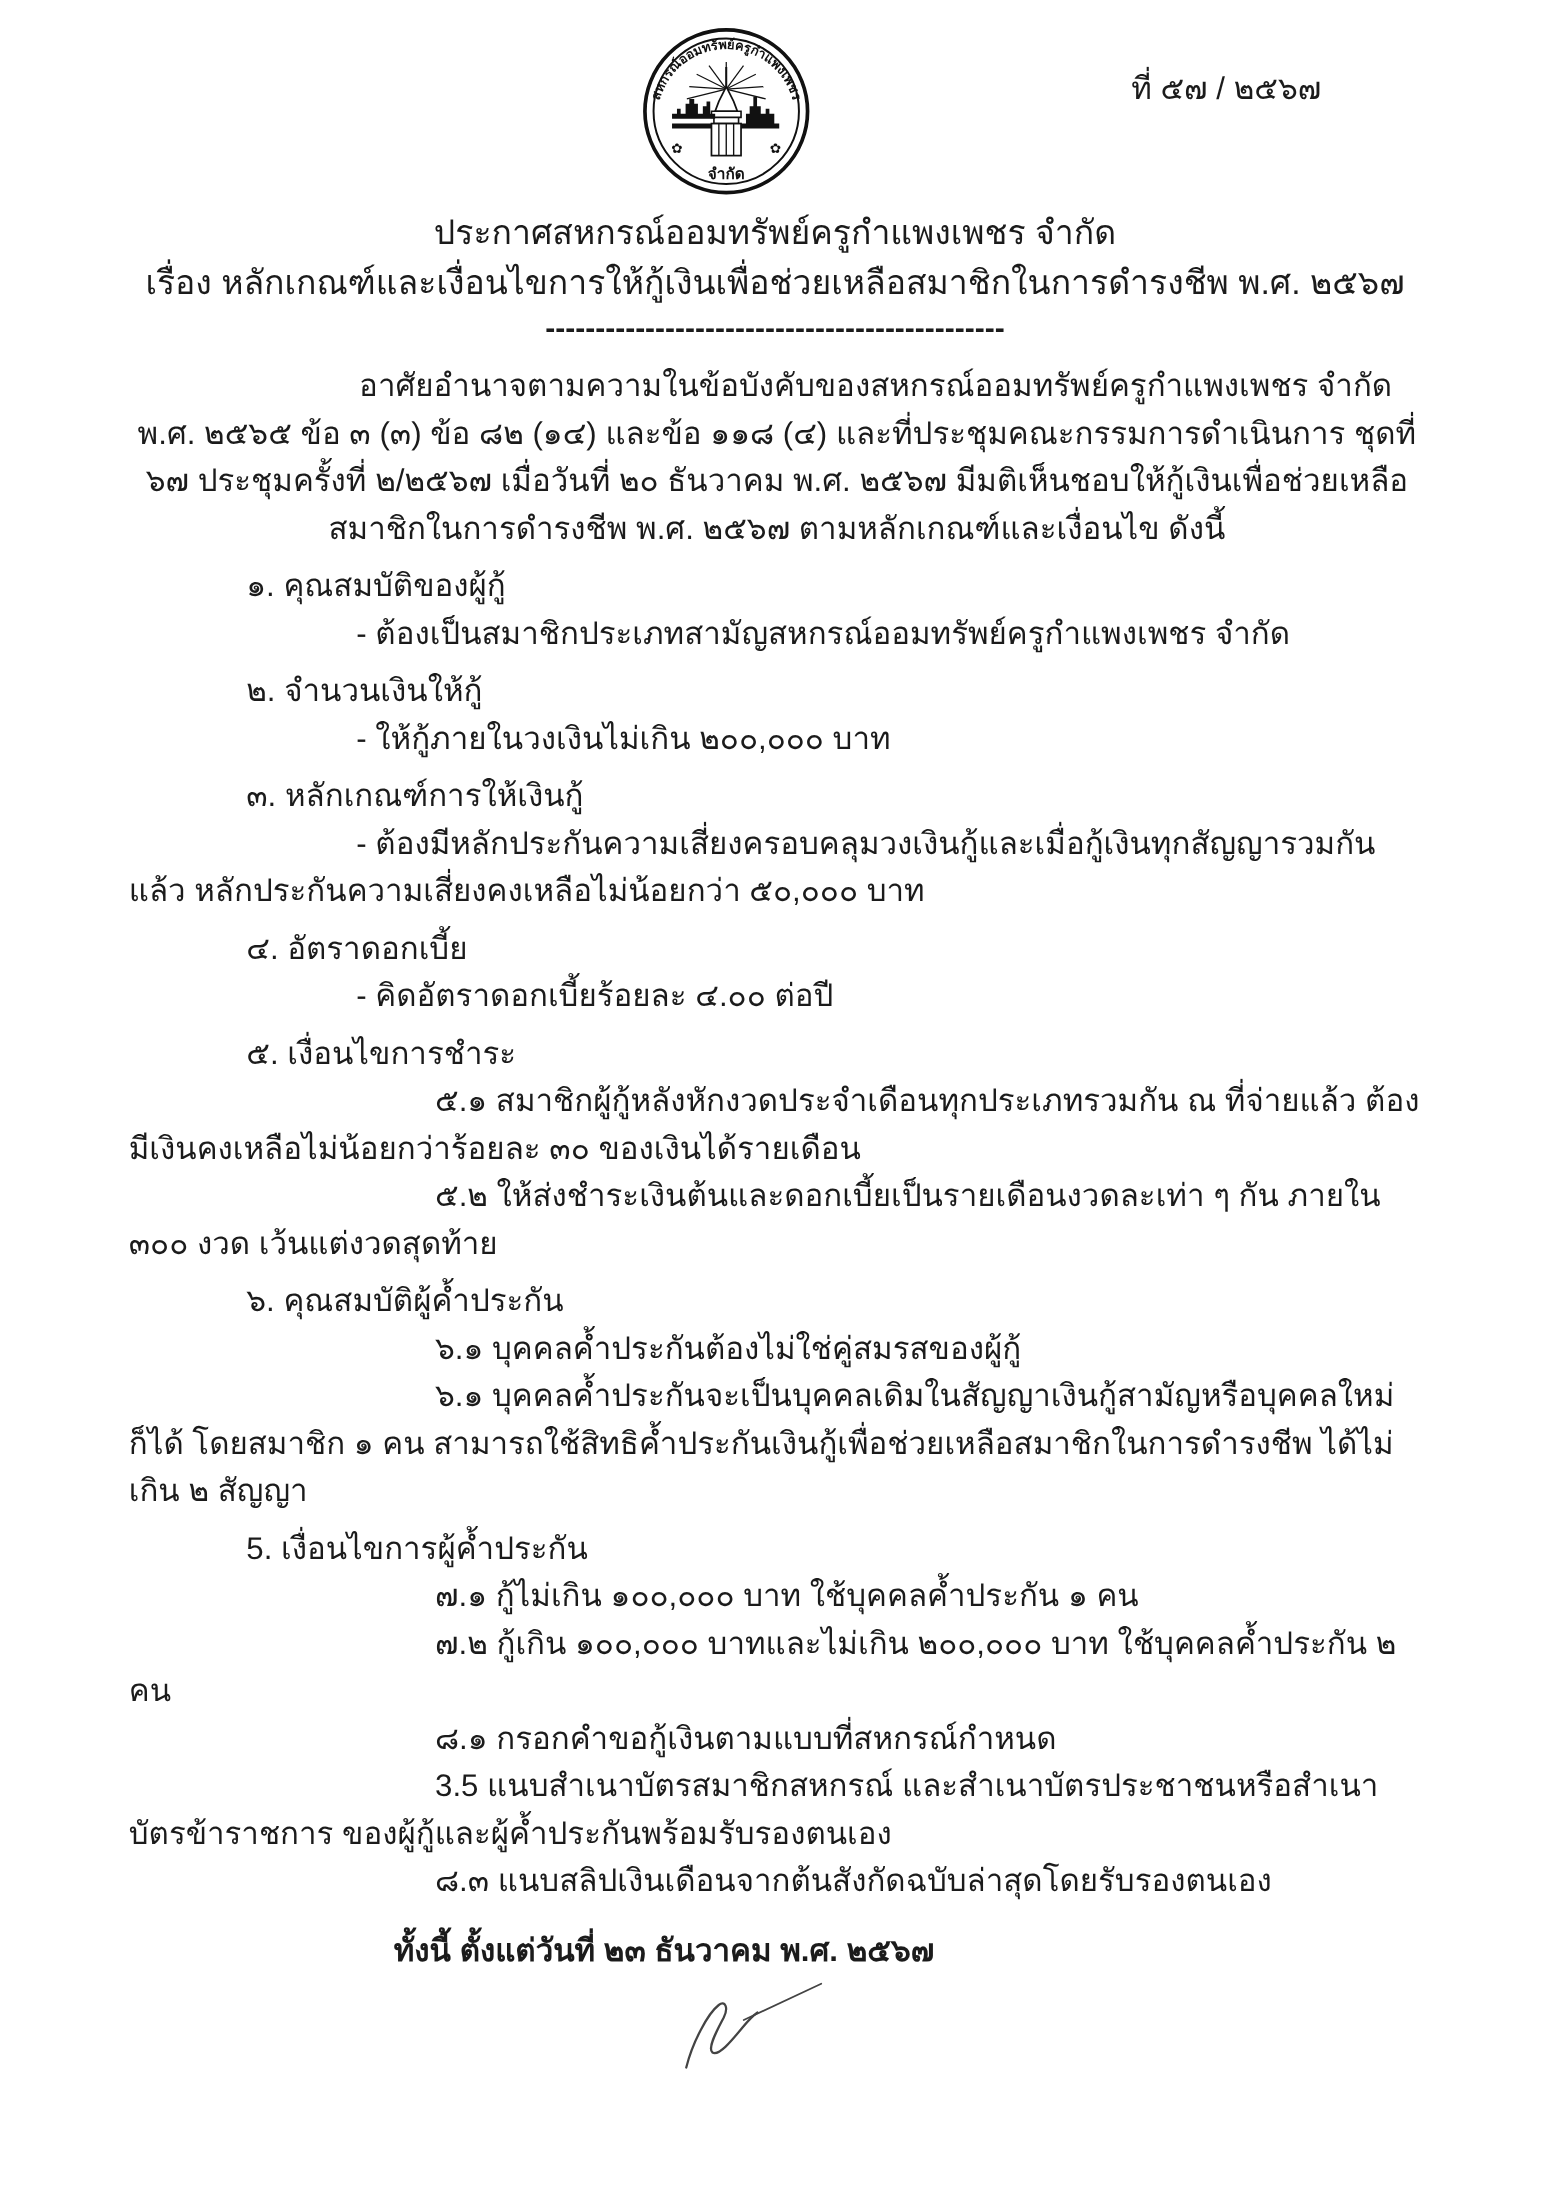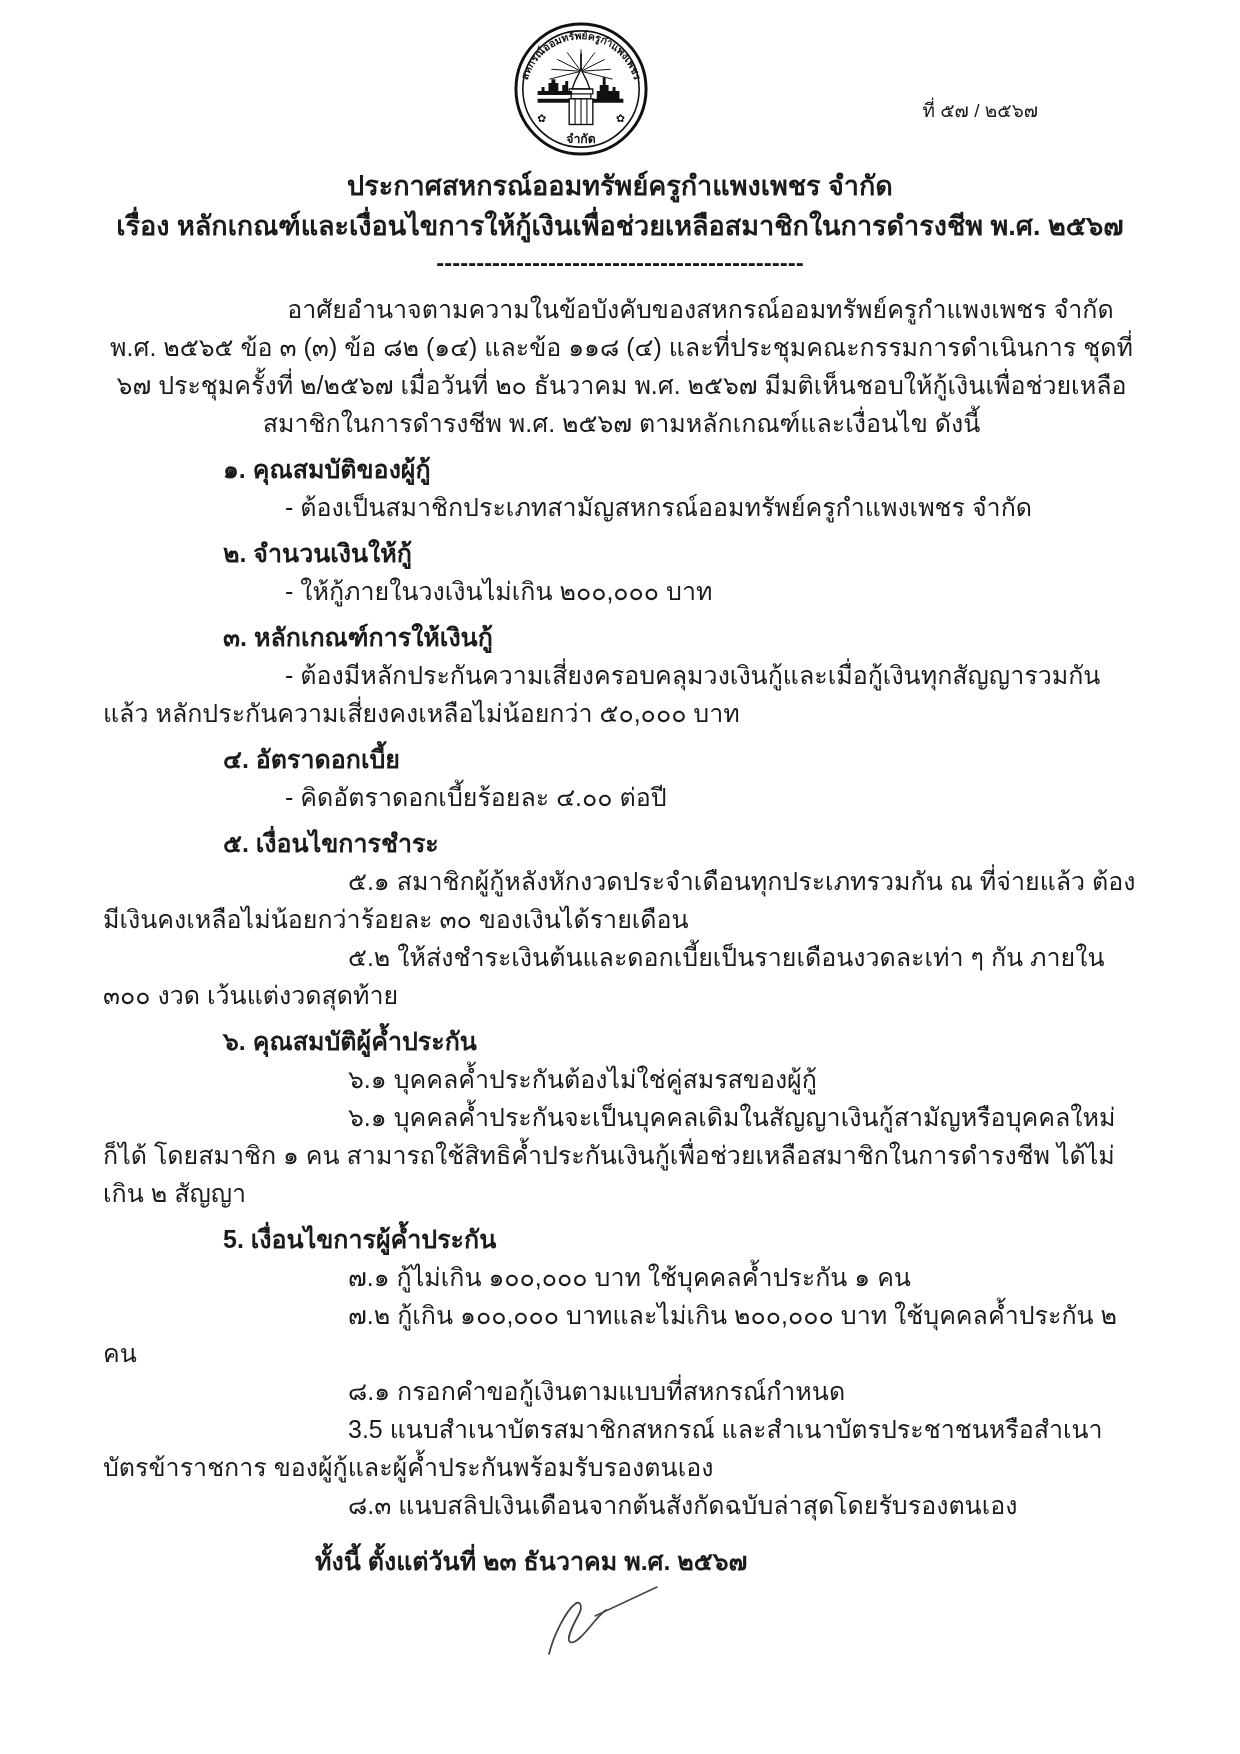--- a/index.html
+++ b/index.html
@@ -9,36 +9,36 @@
     width:1240px; height:1754px;
     margin:0 auto;
     background:#ffffff;
     color:#1b1b1b;
     font-family:"Liberation Sans","DejaVu Sans",sans-serif;
     font-size:25px;
     line-height:38px;
     overflow:hidden;
   }
   .doc-number {
-    position:absolute; top:52px; right:202px;
-    font-size:19px; white-space:nowrap;margin-top:40px;
+    position:absolute; top:52px; right:183px;
+    font-size:25px; white-space:nowrap;
   }
   .logo-wrap { width:138px; margin:20px 0 0 512px; }
   .logo-wrap svg { display:block; width:138px; height:138px; }
   .title-1, .title-2 {
-    text-align:center; font-weight:bold; font-size:27px; line-height:40px;
+    text-align:center; font-weight:normal; font-size:27px; line-height:40px;
   }
   .title-1 { margin-top:8px; }
   .divider {
     text-align:center; font-weight:bold; line-height:34px;
     letter-spacing:0px; font-size:24px;
   }
   .content { padding:0 100px 0 103px; }
   .intro { margin-top:10px; text-indent:158px; text-align:center; }
-  .sec-head { font-weight:bold; margin:8px 0 0 120px; }
+  .sec-head { font-weight:normal; margin:8px 0 0 94px; }
   .dash-item { text-indent:182px; }
   .num-item  { text-indent:245px; }
   .closing-effective {
     font-weight:bold; margin-top:18px; text-indent:212px;
   }
   .closing-announced {
     font-weight:bold; margin-top:26px; text-indent:247px;
   }
   .signature-wrap { margin:2px 0 0 432px; height:74px; }
   .signature-wrap svg { display:block; }

